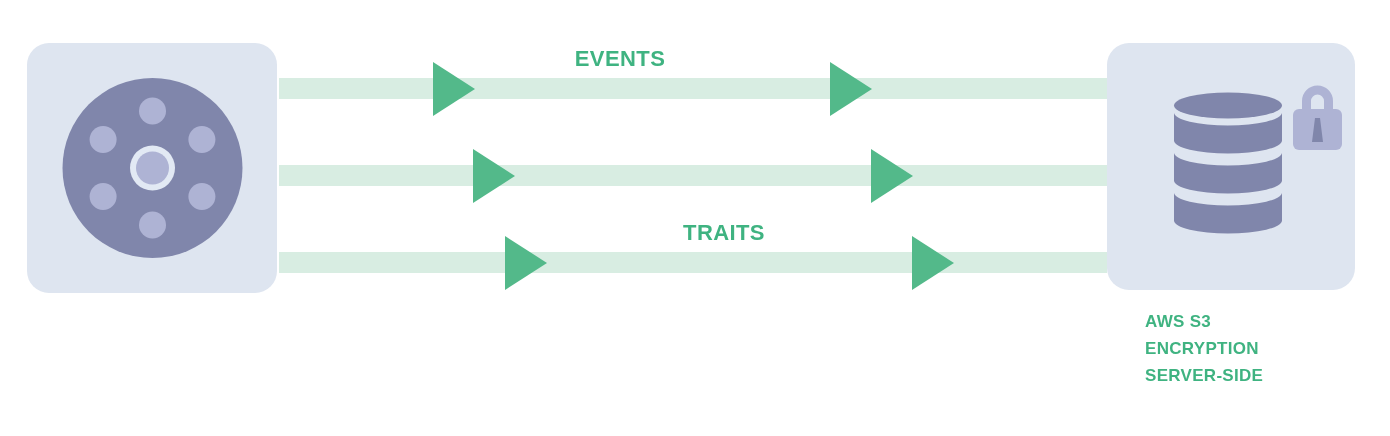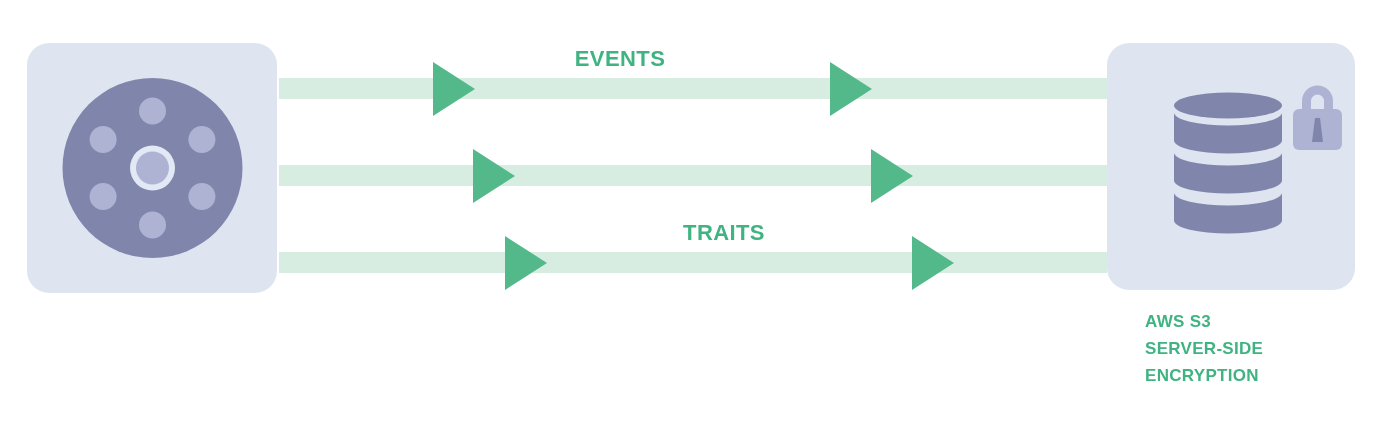--- a/index.html
+++ b/index.html
@@ -120,17 +120,17 @@
     </svg>
     <svg class="lock-svg" width="49" height="65" viewBox="0 0 49 65">
       <path d="M13.5 26 V16 a11 11 0 0 1 22 0 V26" fill="none" stroke="var(--icon-light-purple, #aeb3d4)" stroke-width="9"></path>
       <rect x="0" y="24" width="49" height="41" rx="6" fill="var(--icon-light-purple, #aeb3d4)"></rect>
       <polygon points="22,33 27,33 30,57 19,57" fill="var(--icon-purple, #8086ab)"></polygon>
     </svg>
   </div>
 
   <div class="caption">
     <div>AWS S3</div>
+    <div>ENCRYPTION</div>
     <div>SERVER-SIDE</div>
-    <div>ENCRYPTION</div>
   </div>
 
 </div>
 
 </body></html>

